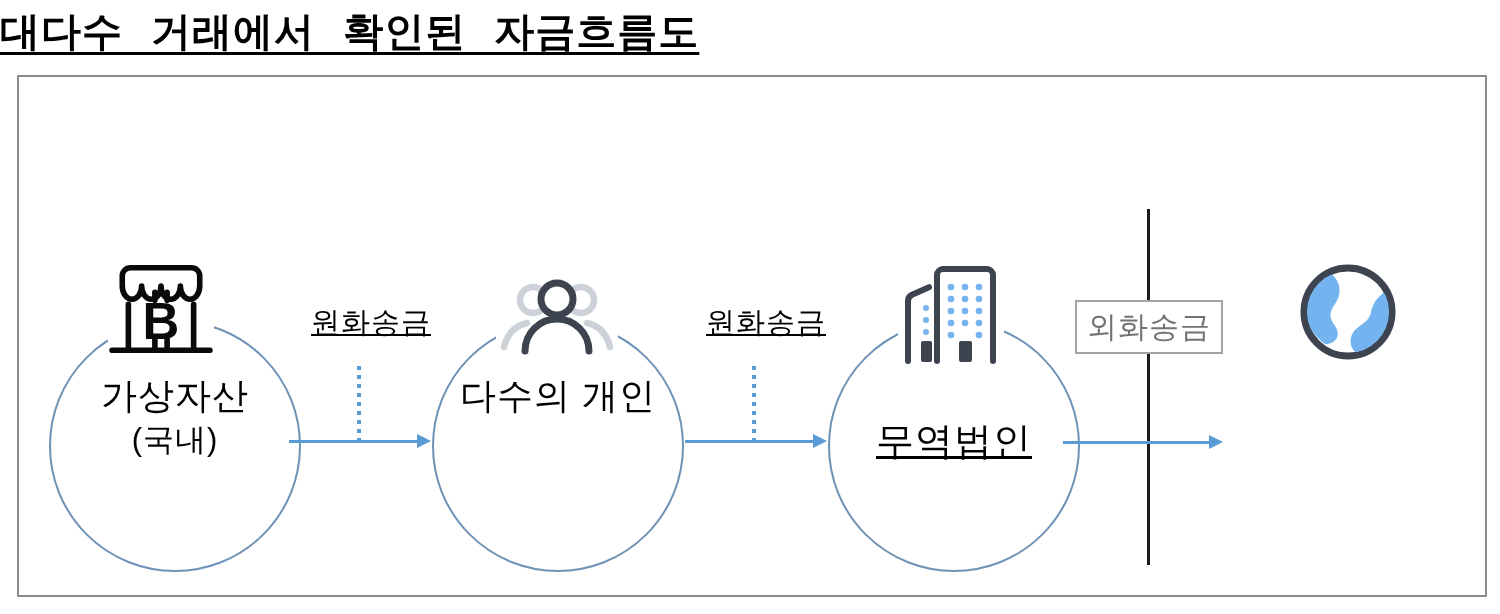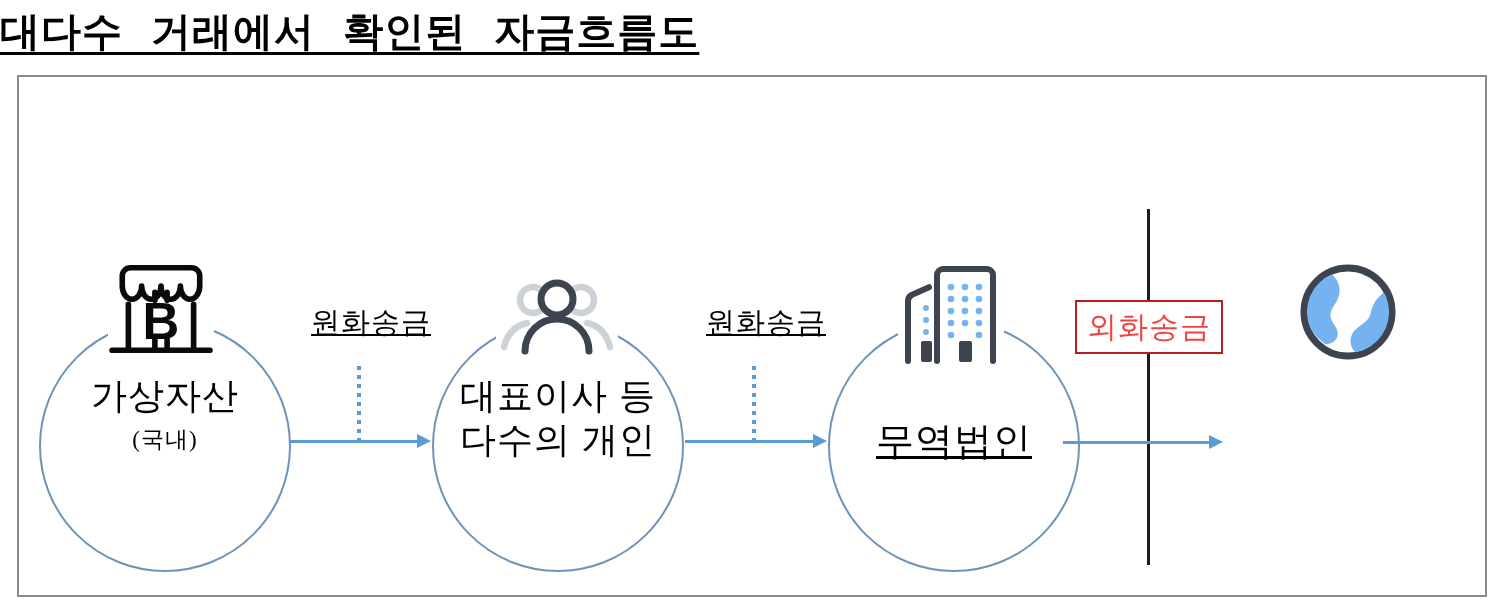--- a/index.html
+++ b/index.html
@@ -14,31 +14,31 @@
   }
   .frame{
     position:absolute;left:17px;top:75px;width:1466px;height:518px;
     border:2px solid #8c8c8c;background:#fff;
   }
   
   .node{
     position:absolute;top:243px;width:252px;height:252px;border-radius:50%;
     border:2px solid #6E93B7;background:#fff;box-sizing:border-box;z-index:2;
   }
-  .node-exchange{left:20px;font-family:Liberation Serif, serif;}
+  .node-exchange{left:30px;}
   .node-persons{left:413px;}
   .node-trade{left:809px;}
   .node-overseas{left:1204px;}
   .node-text{
     position:absolute;left:0;width:100%;text-align:center;
     font-size:36px;line-height:44px;letter-spacing:1px;
   }
   .node-text.three{top:52px;}
   .node-text.one{top:96px;font-size:38px;line-height:46px;text-decoration:underline;}
-  .node-text .small{font-size:23px;}
+  .node-text .small{font-size:31px;}
   .node-text span{display:block;}
   
   .iconbox{position:absolute;background:#fff;z-index:3;}
   .icon-store{left:89px;top:178px;width:106px;height:108px;}
   .icon-people{left:477px;top:200px;width:122px;height:78px;}
   .icon-buildings{left:879px;top:185px;width:106px;height:104px;}
   .icon-globe{left:1277px;top:182px;width:104px;height:106px;}
   .iconbox svg{display:block;width:100%;height:100%;}
   
   .bank{
@@ -65,23 +65,23 @@
   .dotted-2{left:733px;}
   
   .flow-label{
     position:absolute;top:226px;width:145px;text-align:right;
     font-size:29px;letter-spacing:1px;z-index:2;text-decoration:underline;
   }
   .flow-label.l1{left:267px;}
   .flow-label.l2{left:662px;}
   .fx-box{
     position:absolute;left:1056px;top:223px;width:148px;height:54px;box-sizing:border-box;
-    border:2px solid #b91c1c;background:#fff;z-index:4;
+    border:2px solid #a3a3a3;background:#fff;z-index:4;
     display:flex;align-items:center;justify-content:center;
-    font-size:30px;letter-spacing:1px;color:#ef4444;
+    font-size:30px;letter-spacing:1px;color:#737373;
   }
 </style>
 </head>
 <body>
 
 <div class="title">대다수  거래에서  확인된  자금흐름도</div>
 
 <div class="frame">
 
   <div class="bank-line"></div>
@@ -89,21 +89,20 @@
 
   <div class="node node-exchange">
     <div class="node-text three">
       <span>가상자산</span>
       <span class="small">(국내)</span>
     </div>
   </div>
 
   <div class="node node-persons">
     <div class="node-text three">
-      <span>대표이사 등</span>
       <span>다수의 개인</span>
     </div>
   </div>
 
   <div class="node node-trade">
     <div class="node-text one">
       <span>무역법인</span>
     </div>
   </div>
 

